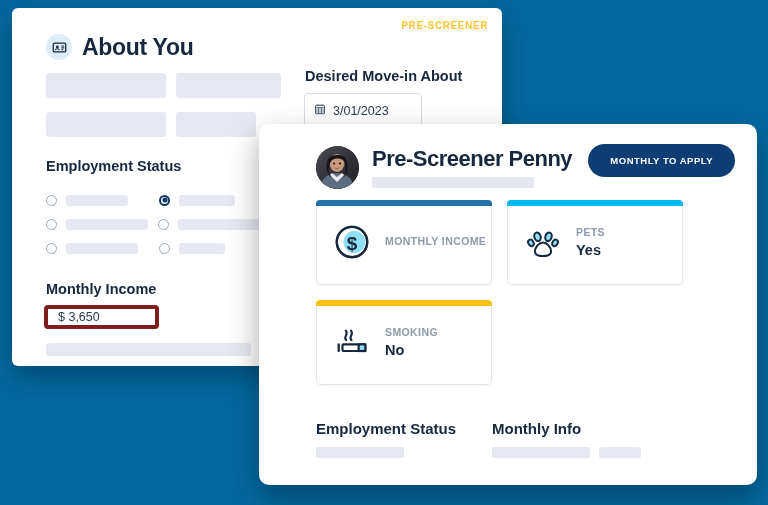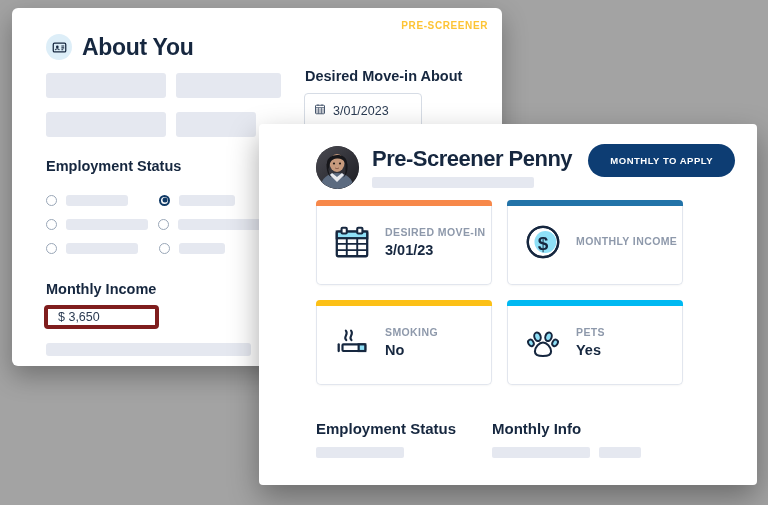--- a/index.html
+++ b/index.html
@@ -11,21 +11,21 @@
     width: 768px;
     height: 505px;
     overflow: hidden;
     font-family: "Liberation Sans", sans-serif;
     -webkit-font-smoothing: antialiased;
   }
   #stage {
     position: relative;
     width: 768px;
     height: 505px;
-    background: #a3a3a3;
+    background: #0369a1;
   }
 
   
   .form-card {
     position: absolute;
     left: 12px;
     top: 8px;
     width: 490px;
     height: 358px;
     background: #ffffff;
@@ -176,21 +176,21 @@
   }
 
   
   .penny-card {
     position: absolute;
     left: 259px;
     top: 124px;
     width: 498px;
     height: 361px;
     background: #ffffff;
-    border-radius: 4px;
+    border-radius: 10px;
     box-shadow: 0 12px 30px rgba(0,0,0,0.34);
     overflow: hidden;
   }
   .penny-header {
     position: absolute;
     left: 57px;
     top: 20px;
     right: 22px;
     display: flex;
     align-items: center;
@@ -422,88 +422,69 @@
       </div>
       <div class="penny-title-wrap">
         <div class="penny-title">Pre-Screener Penny</div>
         <div class="penny-sub-ph"></div>
       </div>
       <div class="invite-btn">MONTHLY TO APPLY</div>
     </div>
 
     <div class="tiles">
 
-      <div class="tile">
-        <div class="tile-bar" style="background:#f7884a"></div>
-        <div class="tile-icon">
-          <svg width="38" height="38" viewBox="0 0 40 40" fill="none">
-            <rect x="4" y="9" width="32" height="26" rx="1.5" fill="#ffffff" stroke="#16273f" stroke-width="2.4"></rect>
-            <rect x="4" y="9" width="32" height="7" fill="#8fe0f7" stroke="#16273f" stroke-width="2.4"></rect>
-            <rect x="9" y="5" width="5.5" height="6" rx="1" fill="#ffffff" stroke="#16273f" stroke-width="2.2"></rect>
-            <rect x="25.5" y="5" width="5.5" height="6" rx="1" fill="#ffffff" stroke="#16273f" stroke-width="2.2"></rect>
-            <line x1="4" y1="22" x2="36" y2="22" stroke="#16273f" stroke-width="2"></line>
-            <line x1="4" y1="28.5" x2="36" y2="28.5" stroke="#16273f" stroke-width="2"></line>
-            <line x1="14.5" y1="16" x2="14.5" y2="35" stroke="#16273f" stroke-width="2"></line>
-            <line x1="25.5" y1="16" x2="25.5" y2="35" stroke="#16273f" stroke-width="2"></line>
-          </svg>
-        </div>
-        <div class="tile-text">
-          <div class="tile-label">DESIRED MOVE-IN</div>
-          <div class="tile-value">3/01/23</div>
-        </div>
-      </div>
 
       <div class="tile">
         <div class="tile-bar" style="background:#2273a8"></div>
         <div class="tile-icon">
           <svg width="38" height="38" viewBox="0 0 40 40" fill="none">
             <circle cx="20" cy="20" r="16" fill="#ffffff" stroke="#16273f" stroke-width="2.4"></circle>
             <circle cx="22.5" cy="20" r="11.5" fill="#8fe0f7"></circle>
             <circle cx="20" cy="20" r="16" fill="none" stroke="#16273f" stroke-width="2.4"></circle>
             <text x="20" y="28.5" text-anchor="middle" font-family="Liberation Sans, sans-serif" font-size="20" font-weight="bold" fill="#16273f">$</text>
           </svg>
         </div>
         <div class="tile-text">
           <div class="tile-label">MONTHLY INCOME</div>
+        </div>
+      </div>
+
+      <div class="tile">
+        <div class="tile-bar" style="background:#00b9f2"></div>
+        <div class="tile-icon">
+          <svg width="38" height="38" viewBox="0 0 40 40" fill="none">
+            <path d="M20 20.5 C24 20.5 28.5 25.5 28.5 30 C28.5 33.2 25 34.8 20 34.8 C15 34.8 11.5 33.2 11.5 30 C11.5 25.5 16 20.5 20 20.5 Z" fill="#ffffff" stroke="#16273f" stroke-width="2.2"></path>
+            <ellipse cx="14.2" cy="14.5" rx="3.3" ry="4.6" transform="rotate(-18 14.2 14.5)" fill="#8fe0f7" stroke="#16273f" stroke-width="2.1"></ellipse>
+            <ellipse cx="25.8" cy="14.5" rx="3.3" ry="4.6" transform="rotate(18 25.8 14.5)" fill="#8fe0f7" stroke="#16273f" stroke-width="2.1"></ellipse>
+            <ellipse cx="7.3" cy="21" rx="2.7" ry="3.6" transform="rotate(-32 7.3 21)" fill="#8fe0f7" stroke="#16273f" stroke-width="2"></ellipse>
+            <ellipse cx="32.7" cy="21" rx="2.7" ry="3.6" transform="rotate(32 32.7 21)" fill="#8fe0f7" stroke="#16273f" stroke-width="2"></ellipse>
+          </svg>
+        </div>
+        <div class="tile-text">
+          <div class="tile-label">PETS</div>
+          <div class="tile-value">Yes</div>
         </div>
       </div>
 
       <div class="tile">
         <div class="tile-bar" style="background:#fcc016"></div>
         <div class="tile-icon">
           <svg width="38" height="38" viewBox="0 0 40 40" fill="none">
             <path d="M14 18 C10 15 17 12 13.5 8" stroke="#16273f" stroke-width="2.2" stroke-linecap="round"></path>
             <path d="M19.5 18 C15.5 15 22.5 12 19 8" stroke="#16273f" stroke-width="2.2" stroke-linecap="round"></path>
             <line x1="6" y1="22.5" x2="6" y2="29.5" stroke="#16273f" stroke-width="2.4" stroke-linecap="round"></line>
             <rect x="10" y="22.5" width="24" height="7" rx="1" fill="#ffffff" stroke="#16273f" stroke-width="2.3"></rect>
             <rect x="27" y="22.5" width="7" height="7" fill="#8fe0f7" stroke="#16273f" stroke-width="2.3"></rect>
           </svg>
         </div>
         <div class="tile-text">
           <div class="tile-label">SMOKING</div>
           <div class="tile-value">No</div>
         </div>
       </div>
-
-      <div class="tile">
-        <div class="tile-bar" style="background:#00b9f2"></div>
-        <div class="tile-icon">
-          <svg width="38" height="38" viewBox="0 0 40 40" fill="none">
-            <path d="M20 20.5 C24 20.5 28.5 25.5 28.5 30 C28.5 33.2 25 34.8 20 34.8 C15 34.8 11.5 33.2 11.5 30 C11.5 25.5 16 20.5 20 20.5 Z" fill="#ffffff" stroke="#16273f" stroke-width="2.2"></path>
-            <ellipse cx="14.2" cy="14.5" rx="3.3" ry="4.6" transform="rotate(-18 14.2 14.5)" fill="#8fe0f7" stroke="#16273f" stroke-width="2.1"></ellipse>
-            <ellipse cx="25.8" cy="14.5" rx="3.3" ry="4.6" transform="rotate(18 25.8 14.5)" fill="#8fe0f7" stroke="#16273f" stroke-width="2.1"></ellipse>
-            <ellipse cx="7.3" cy="21" rx="2.7" ry="3.6" transform="rotate(-32 7.3 21)" fill="#8fe0f7" stroke="#16273f" stroke-width="2"></ellipse>
-            <ellipse cx="32.7" cy="21" rx="2.7" ry="3.6" transform="rotate(32 32.7 21)" fill="#8fe0f7" stroke="#16273f" stroke-width="2"></ellipse>
-          </svg>
-        </div>
-        <div class="tile-text">
-          <div class="tile-label">PETS</div>
-          <div class="tile-value">Yes</div>
-        </div>
-      </div>
     </div>
 
     <div class="foot">
       <div>
         <div class="foot-col-title">Employment Status</div>
         <div class="foot-phs">
           <span class="foot-ph" style="width:88px"></span>
         </div>
       </div>
       <div>

